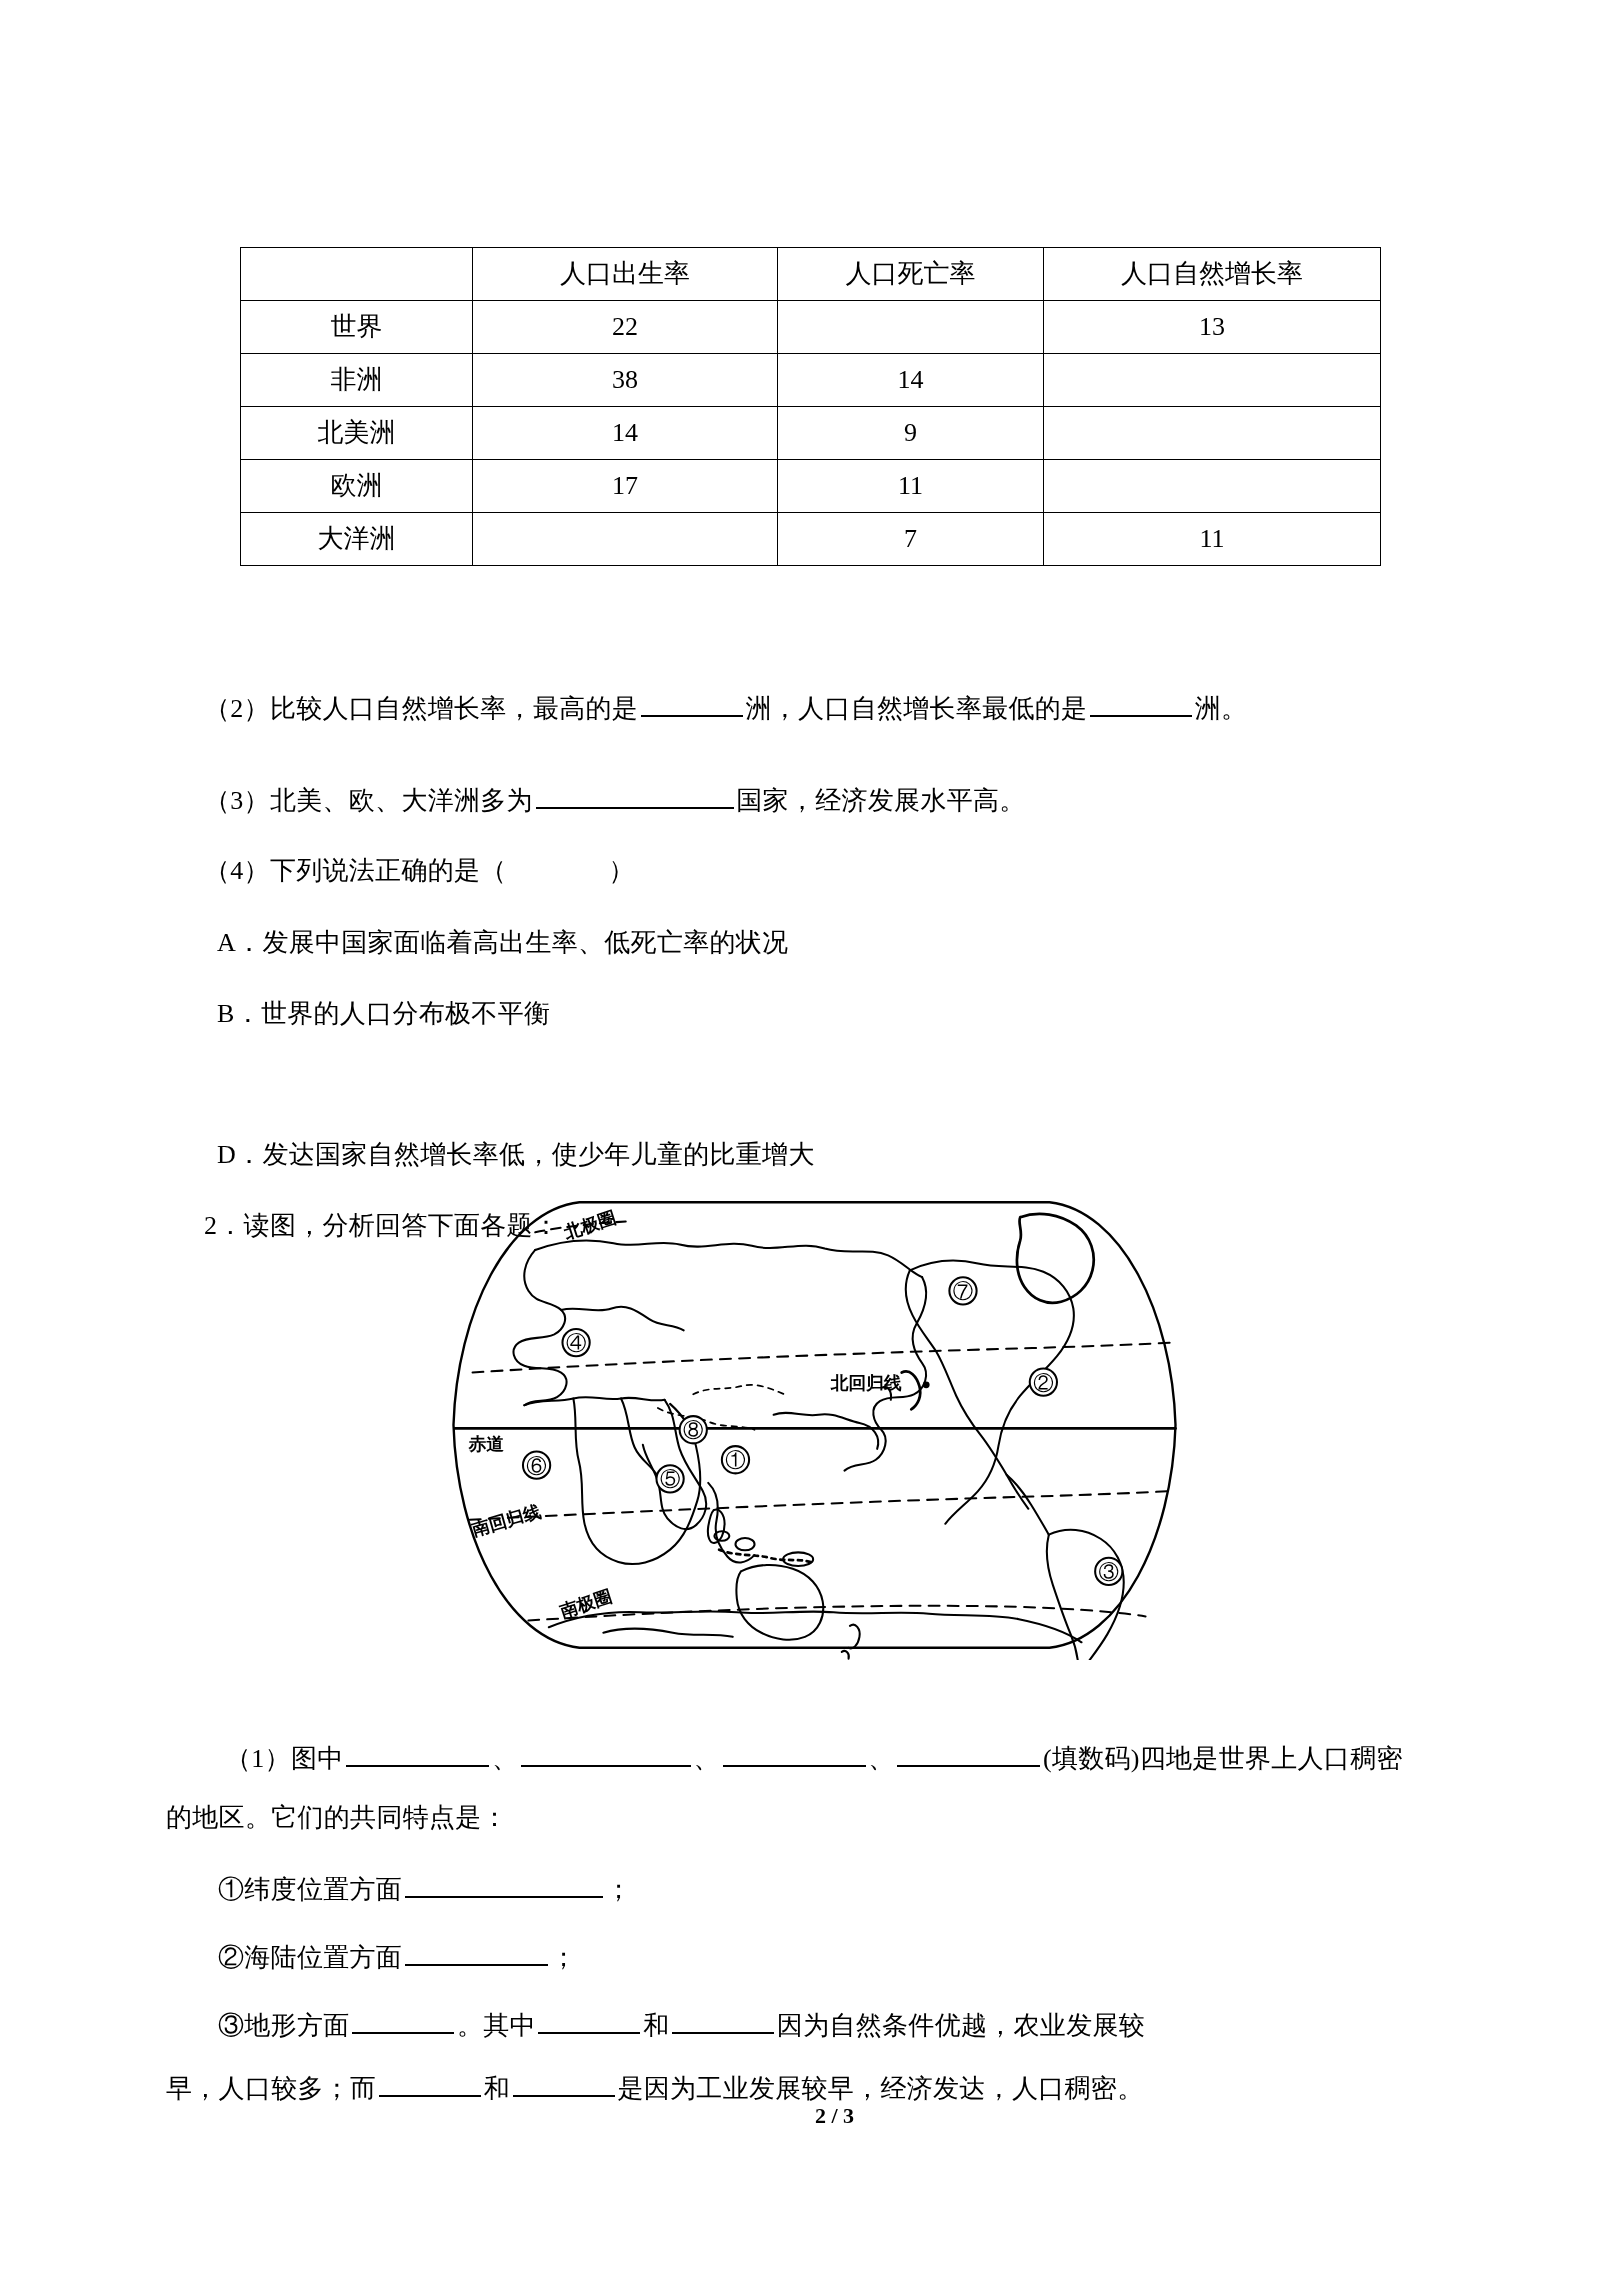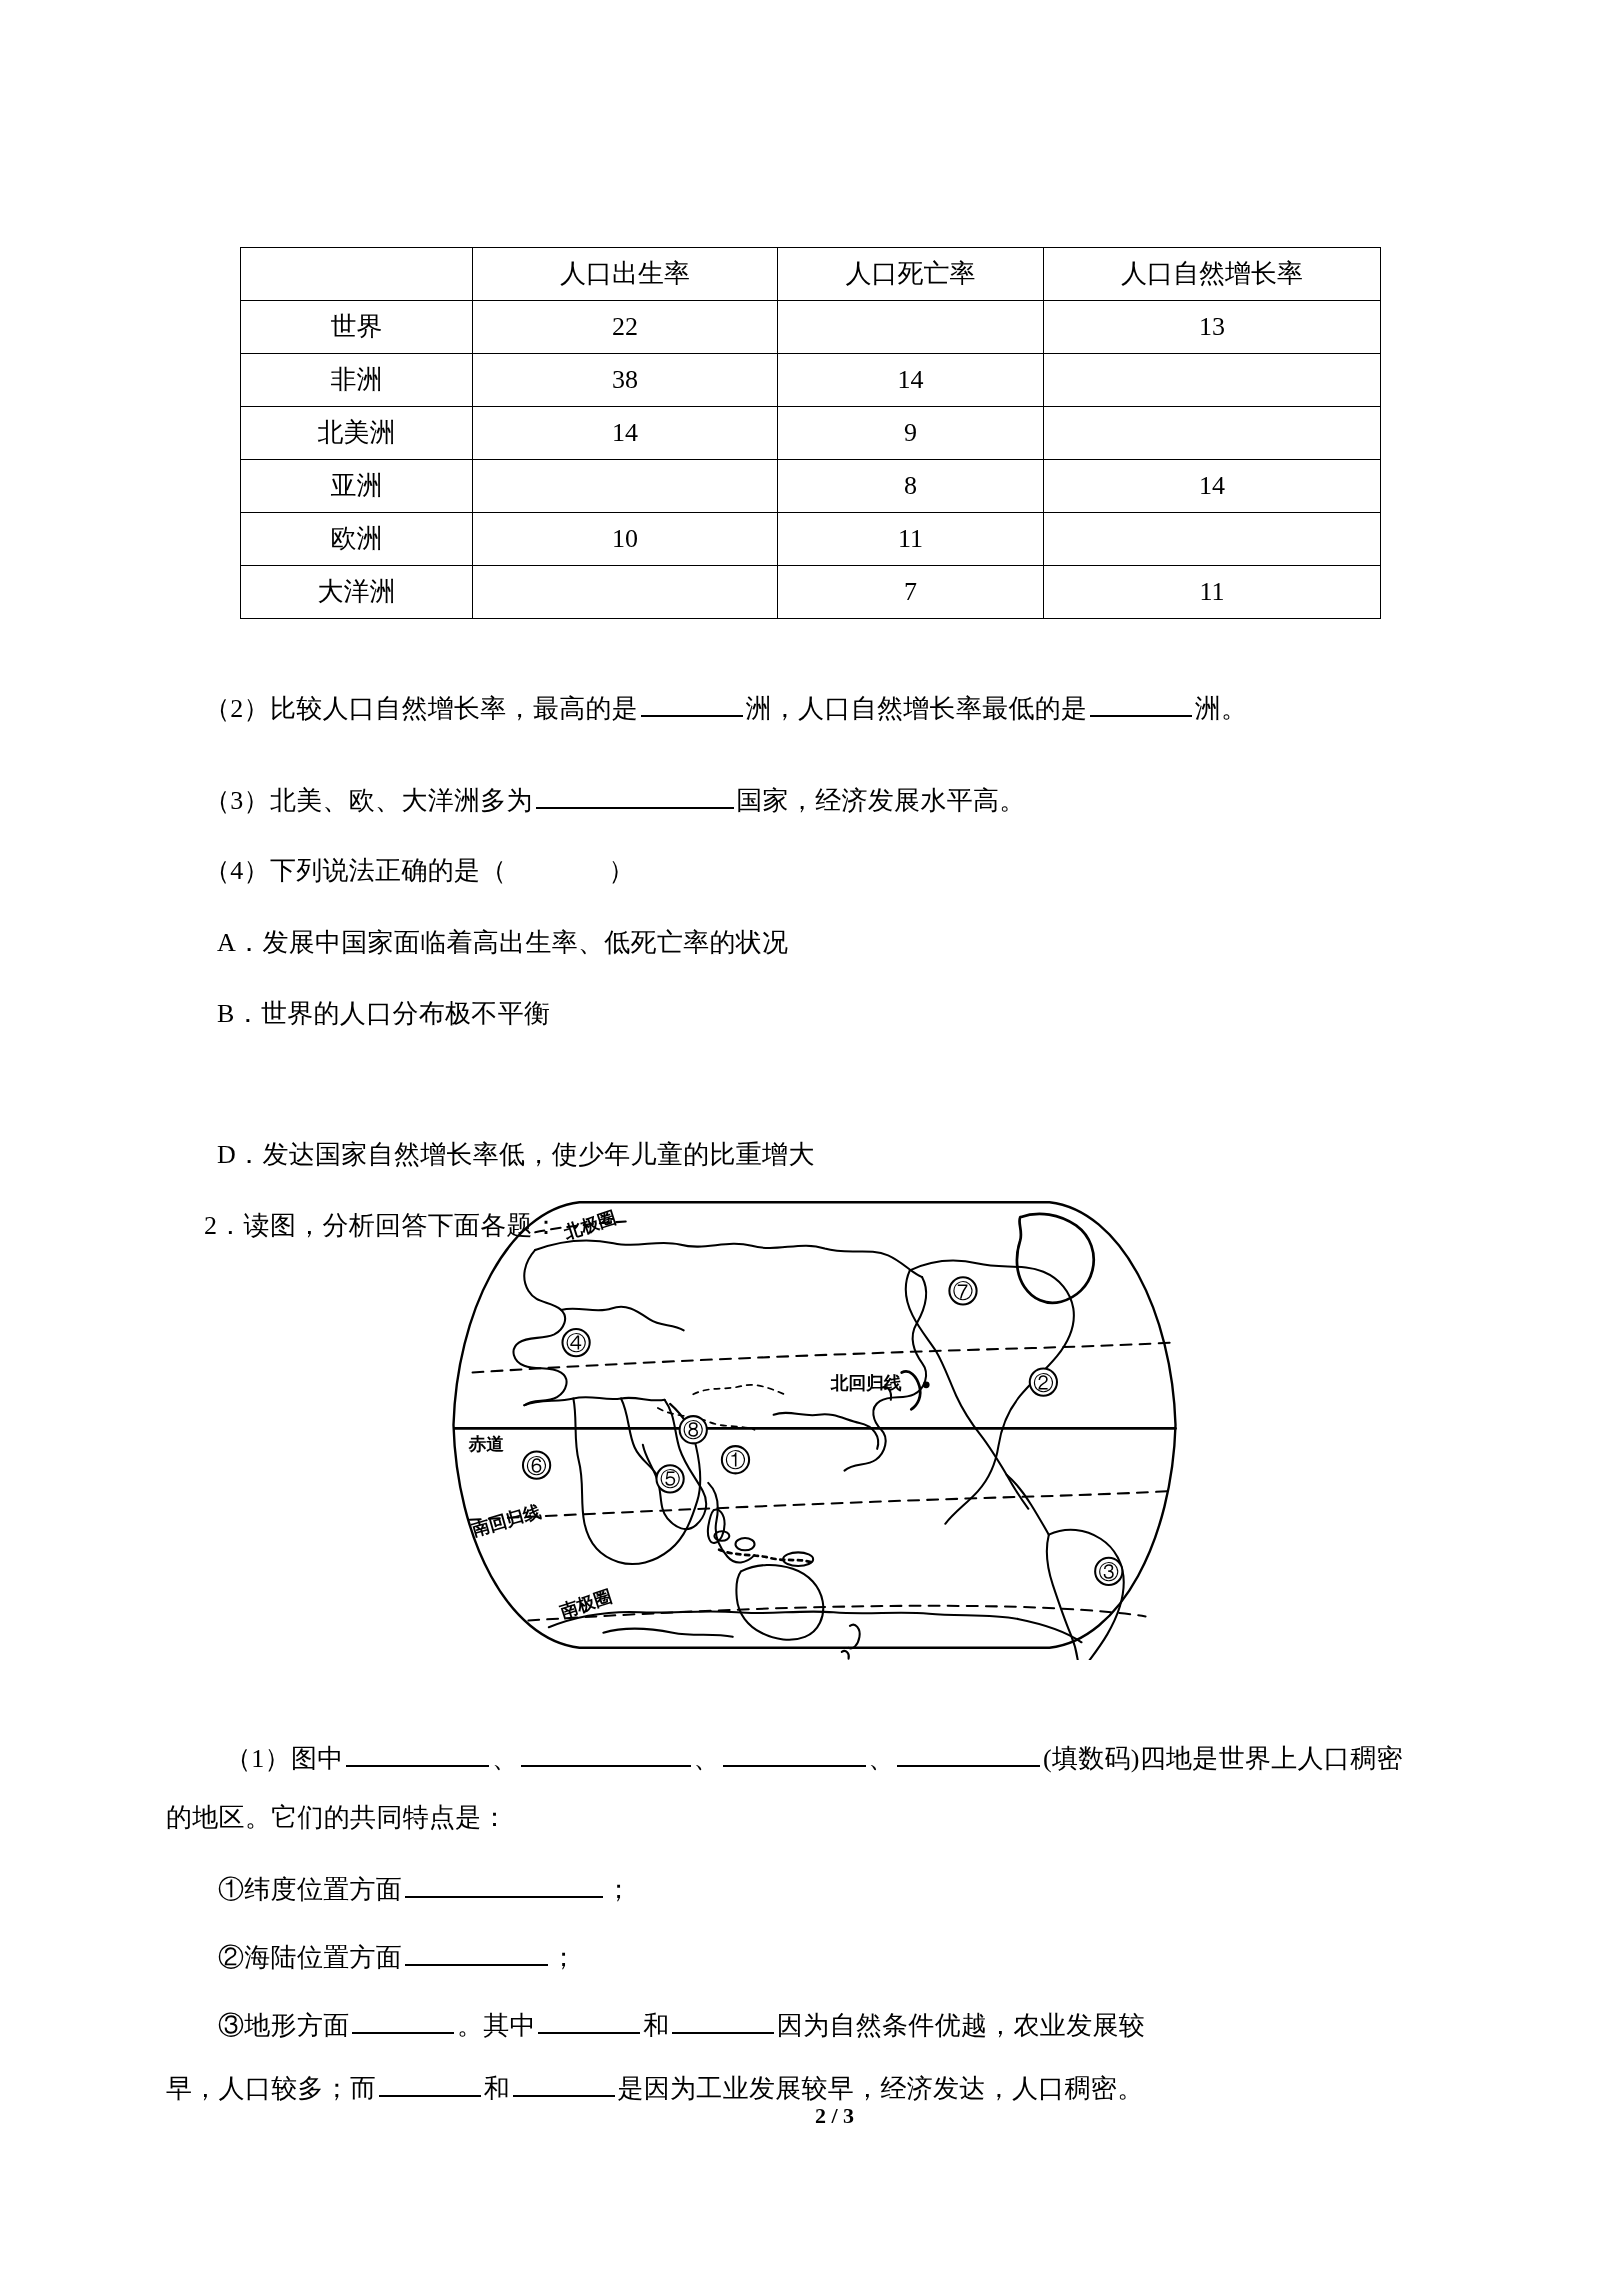--- a/index.html
+++ b/index.html
@@ -142,28 +142,22 @@
           <td>14</td>
           <td></td>
         </tr>
         <tr class="body-row">
           <td>北美洲</td>
           <td>14</td>
           <td>9</td>
           <td></td>
         </tr>
         <tr class="body-row">
-          <td>亚洲</td>
-          <td></td>
-          <td>8</td>
-          <td>14</td>
-        </tr>
-        <tr class="body-row">
           <td>欧洲</td>
-          <td>10</td>
+          <td>17</td>
           <td>11</td>
           <td></td>
         </tr>
         <tr class="body-row">
           <td>大洋洲</td>
           <td></td>
           <td>7</td>
           <td>11</td>
         </tr>
       </tbody>

